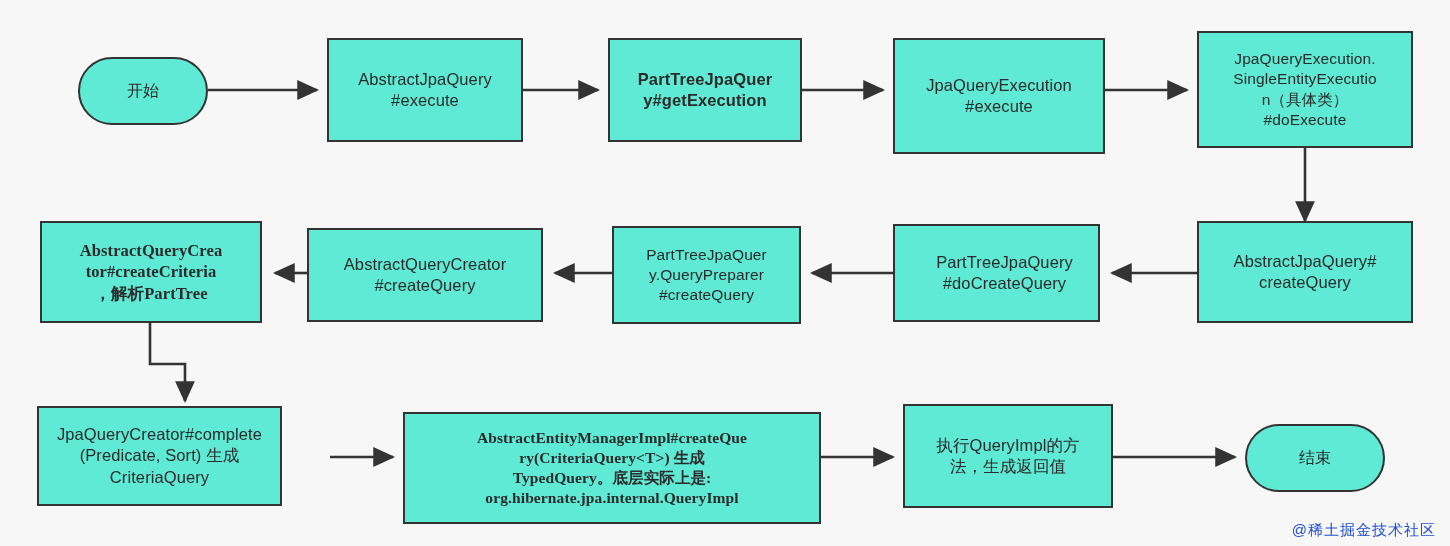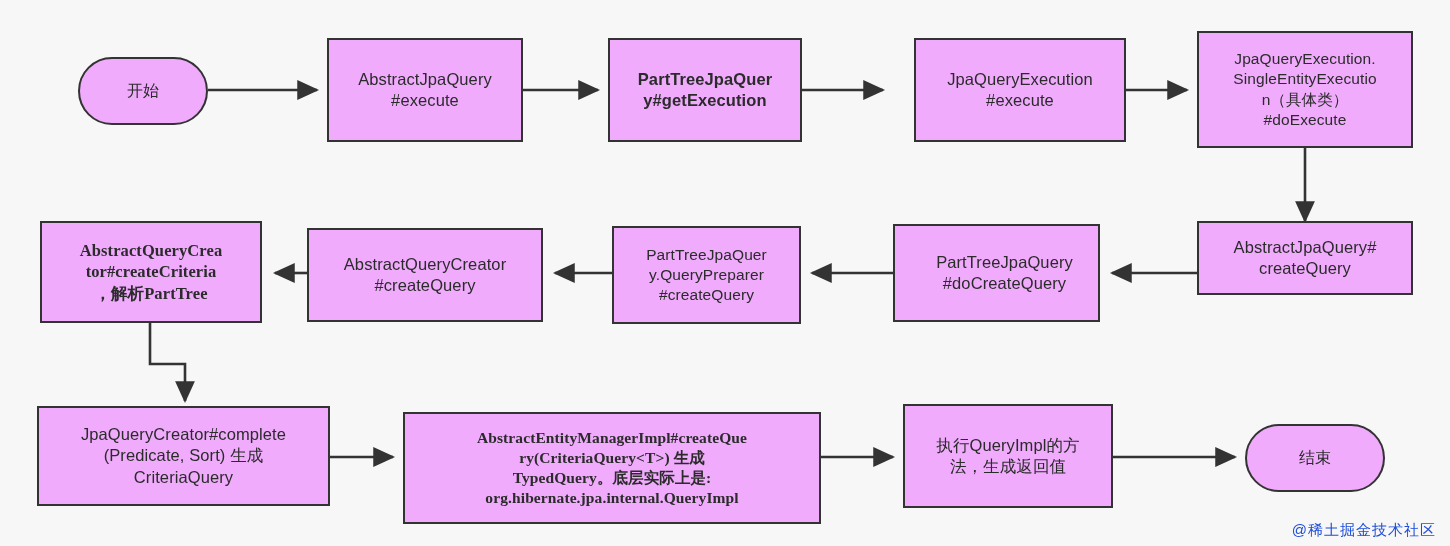--- a/index.html
+++ b/index.html
@@ -23,21 +23,21 @@
     position: absolute;
     left: 0;
     top: 0;
     width: 1450px;
     height: 546px;
     pointer-events: none;
   }
   .node {
     position: absolute;
     box-sizing: border-box;
-    background: #f0abfc;
+    background: #5eead4;
     border: 2.5px solid #333333;
     color: #2b2b2b;
     display: flex;
     align-items: center;
     justify-content: center;
     text-align: center;
     line-height: 1.30;
     font-size: 16.5px;
     letter-spacing: 0.1px;
     z-index: 2;
@@ -103,21 +103,21 @@
   <div class="node" style="left:327px; top:38px; width:196px; height:104px;">
     <span class="lbl">AbstractJpaQuery
 #execute</span>
   </div>
 
   <div class="node bold" style="left:608px; top:38px; width:194px; height:104px;">
     <span class="lbl">PartTreeJpaQuer
 y#getExecution</span>
   </div>
 
-  <div class="node" style="left:893px; top:38px; width:212px; height:104px;margin-left:21px;">
+  <div class="node" style="left:893px; top:38px; width:212px; height:116px;">
     <span class="lbl">JpaQueryExecution
 #execute</span>
   </div>
 
   <div class="node small" style="left:1197px; top:31px; width:216px; height:117px;">
     <span class="lbl">JpaQueryExecution.
 SingleEntityExecutio
 n（具体类）
 #doExecute</span>
   </div>
@@ -137,26 +137,26 @@
     <span class="lbl">PartTreeJpaQuer
 y.QueryPreparer
 #createQuery</span>
   </div>
 
   <div class="node" style="left:893px; top:224px; width:207px; height:98px;padding-left:16px;">
     <span class="lbl">PartTreeJpaQuery
 #doCreateQuery</span>
   </div>
 
-  <div class="node" style="left:1197px; top:221px; width:216px; height:74px;">
+  <div class="node" style="left:1197px; top:221px; width:216px; height:102px;">
     <span class="lbl">AbstractJpaQuery#
 createQuery</span>
   </div>
 
-  <div class="node" style="left:37px; top:406px; width:293px; height:100px;">
+  <div class="node" style="left:37px; top:406px; width:245px; height:100px;">
     <span class="lbl">JpaQueryCreator#complete
 (Predicate, Sort) 生成
 CriteriaQuery</span>
   </div>
 
   <div class="node bold small" style="left:403px; top:412px; width:418px; height:112px;font-family:Liberation Serif, serif;">
     <span class="lbl">AbstractEntityManagerImpl#createQue
 ry(CriteriaQuery&lt;T&gt;) 生成
 TypedQuery。底层实际上是:
 org.hibernate.jpa.internal.QueryImpl</span>

